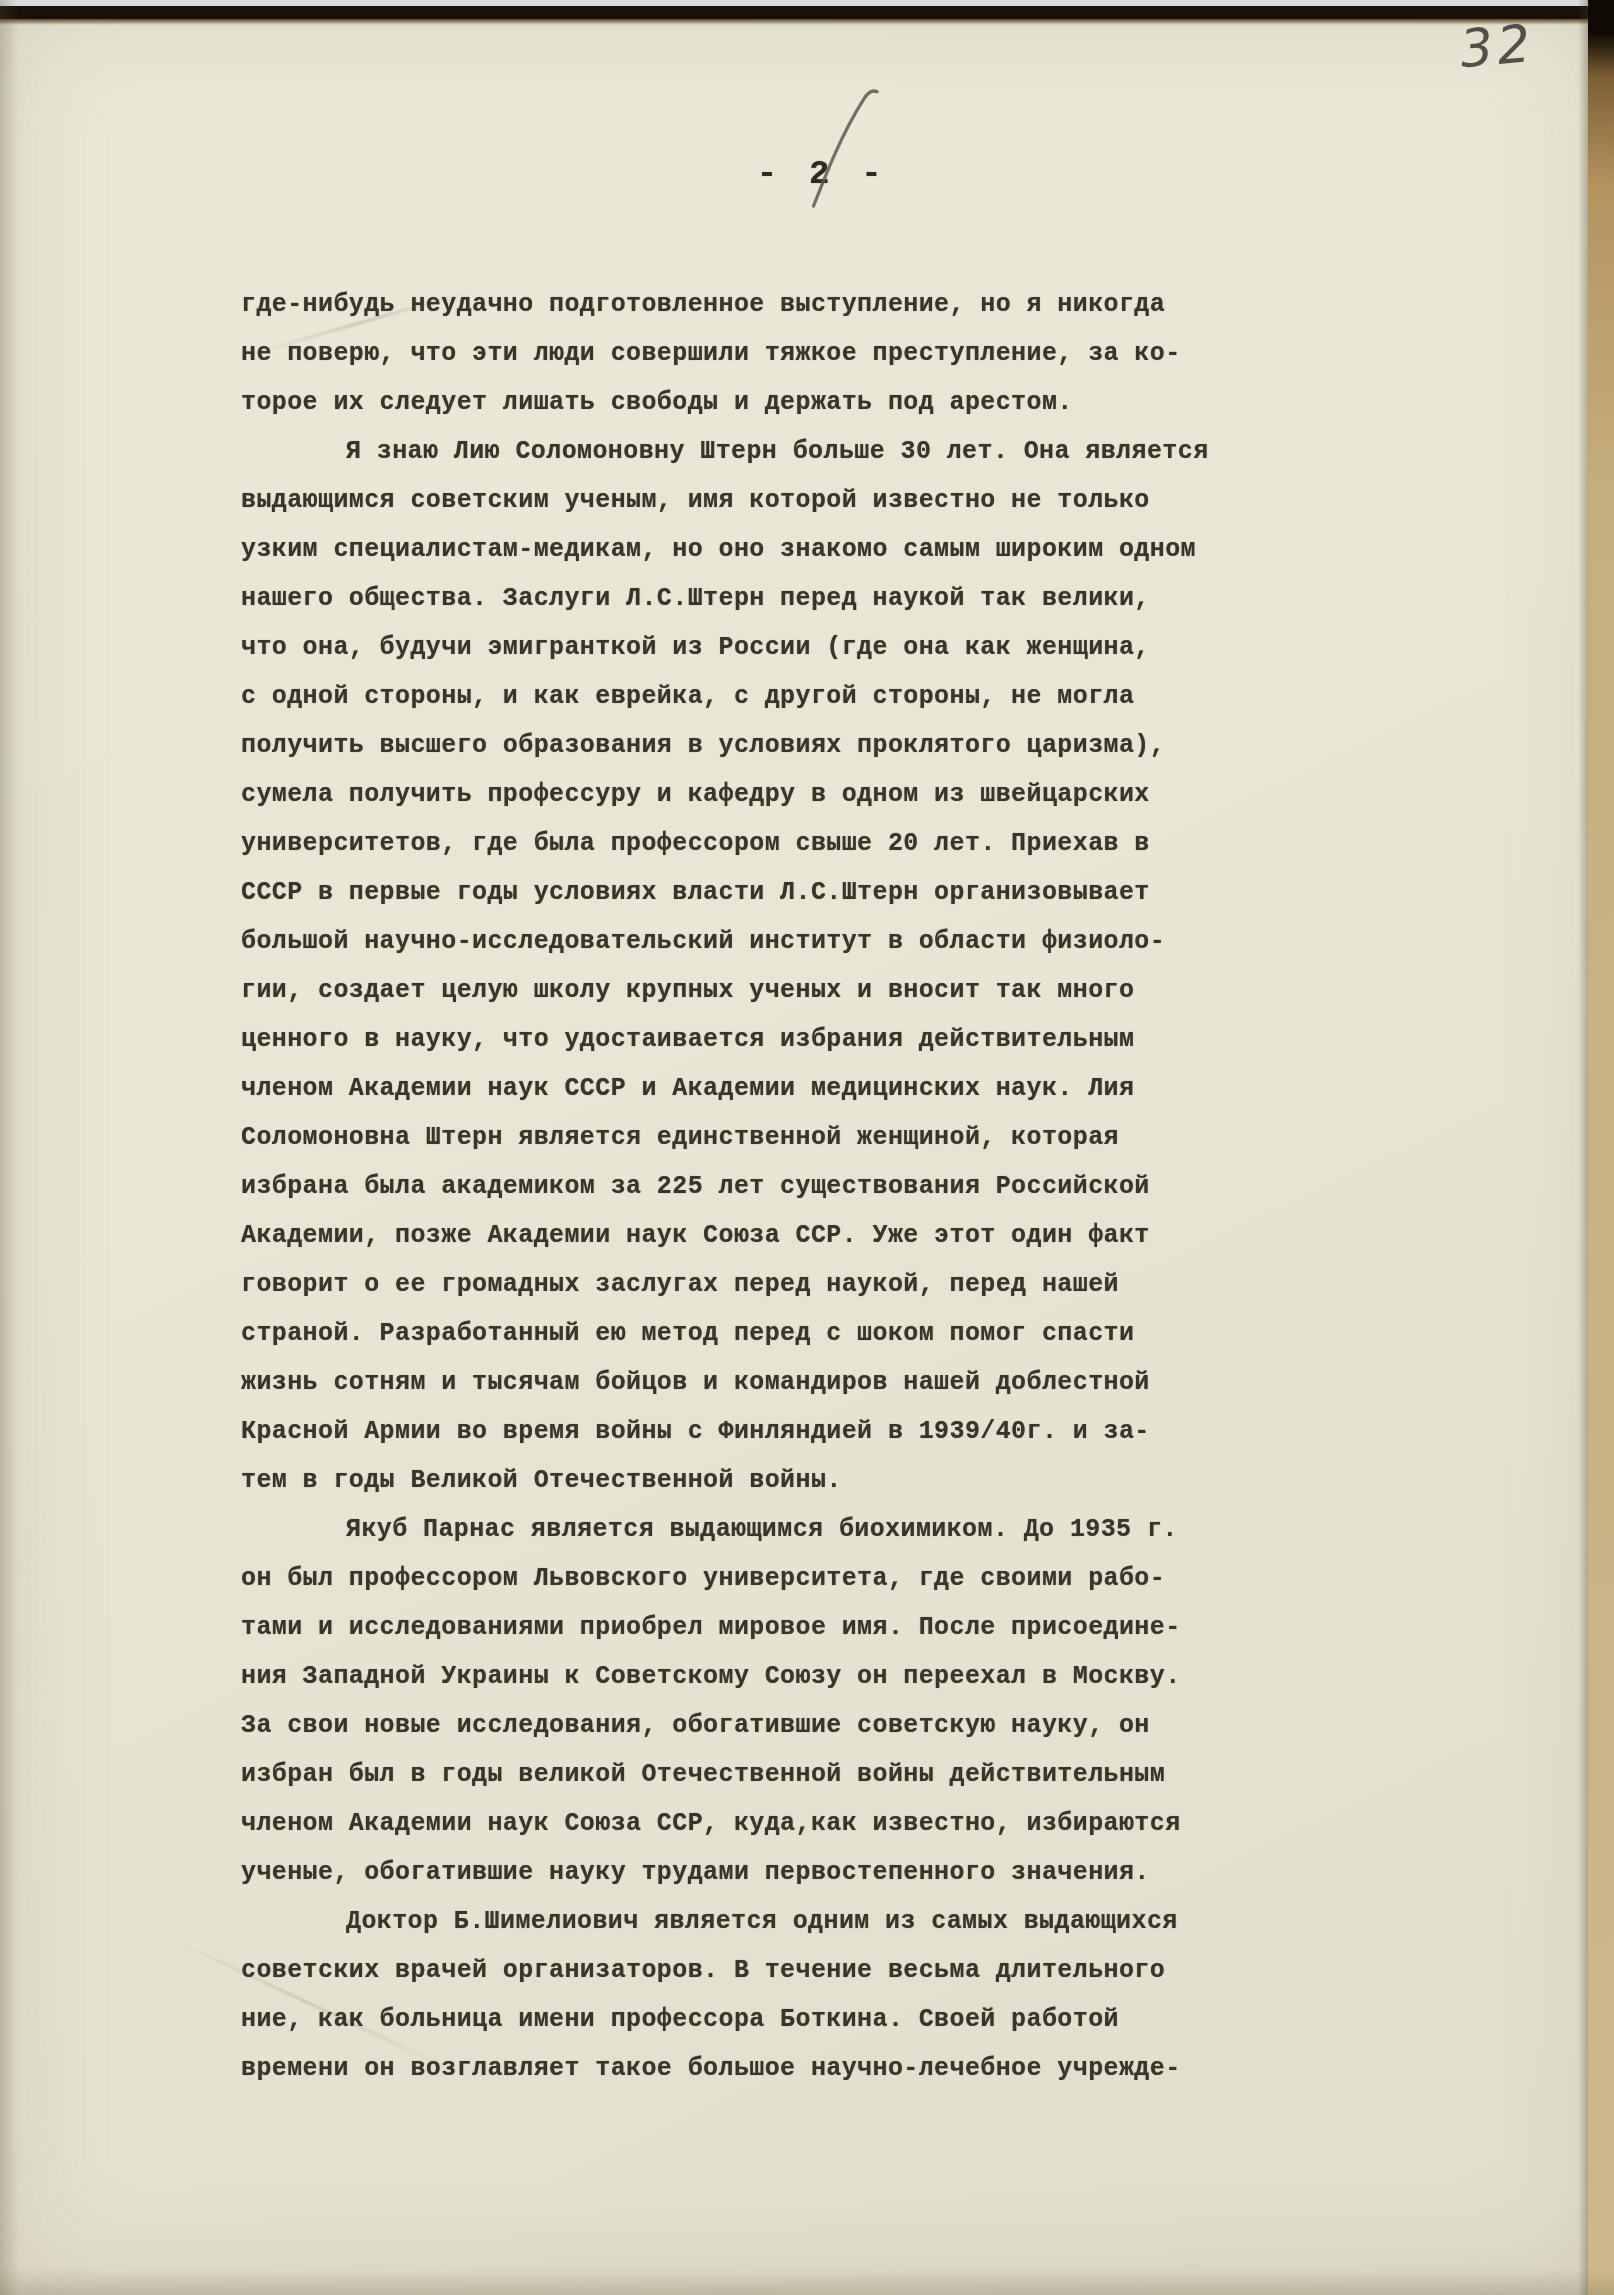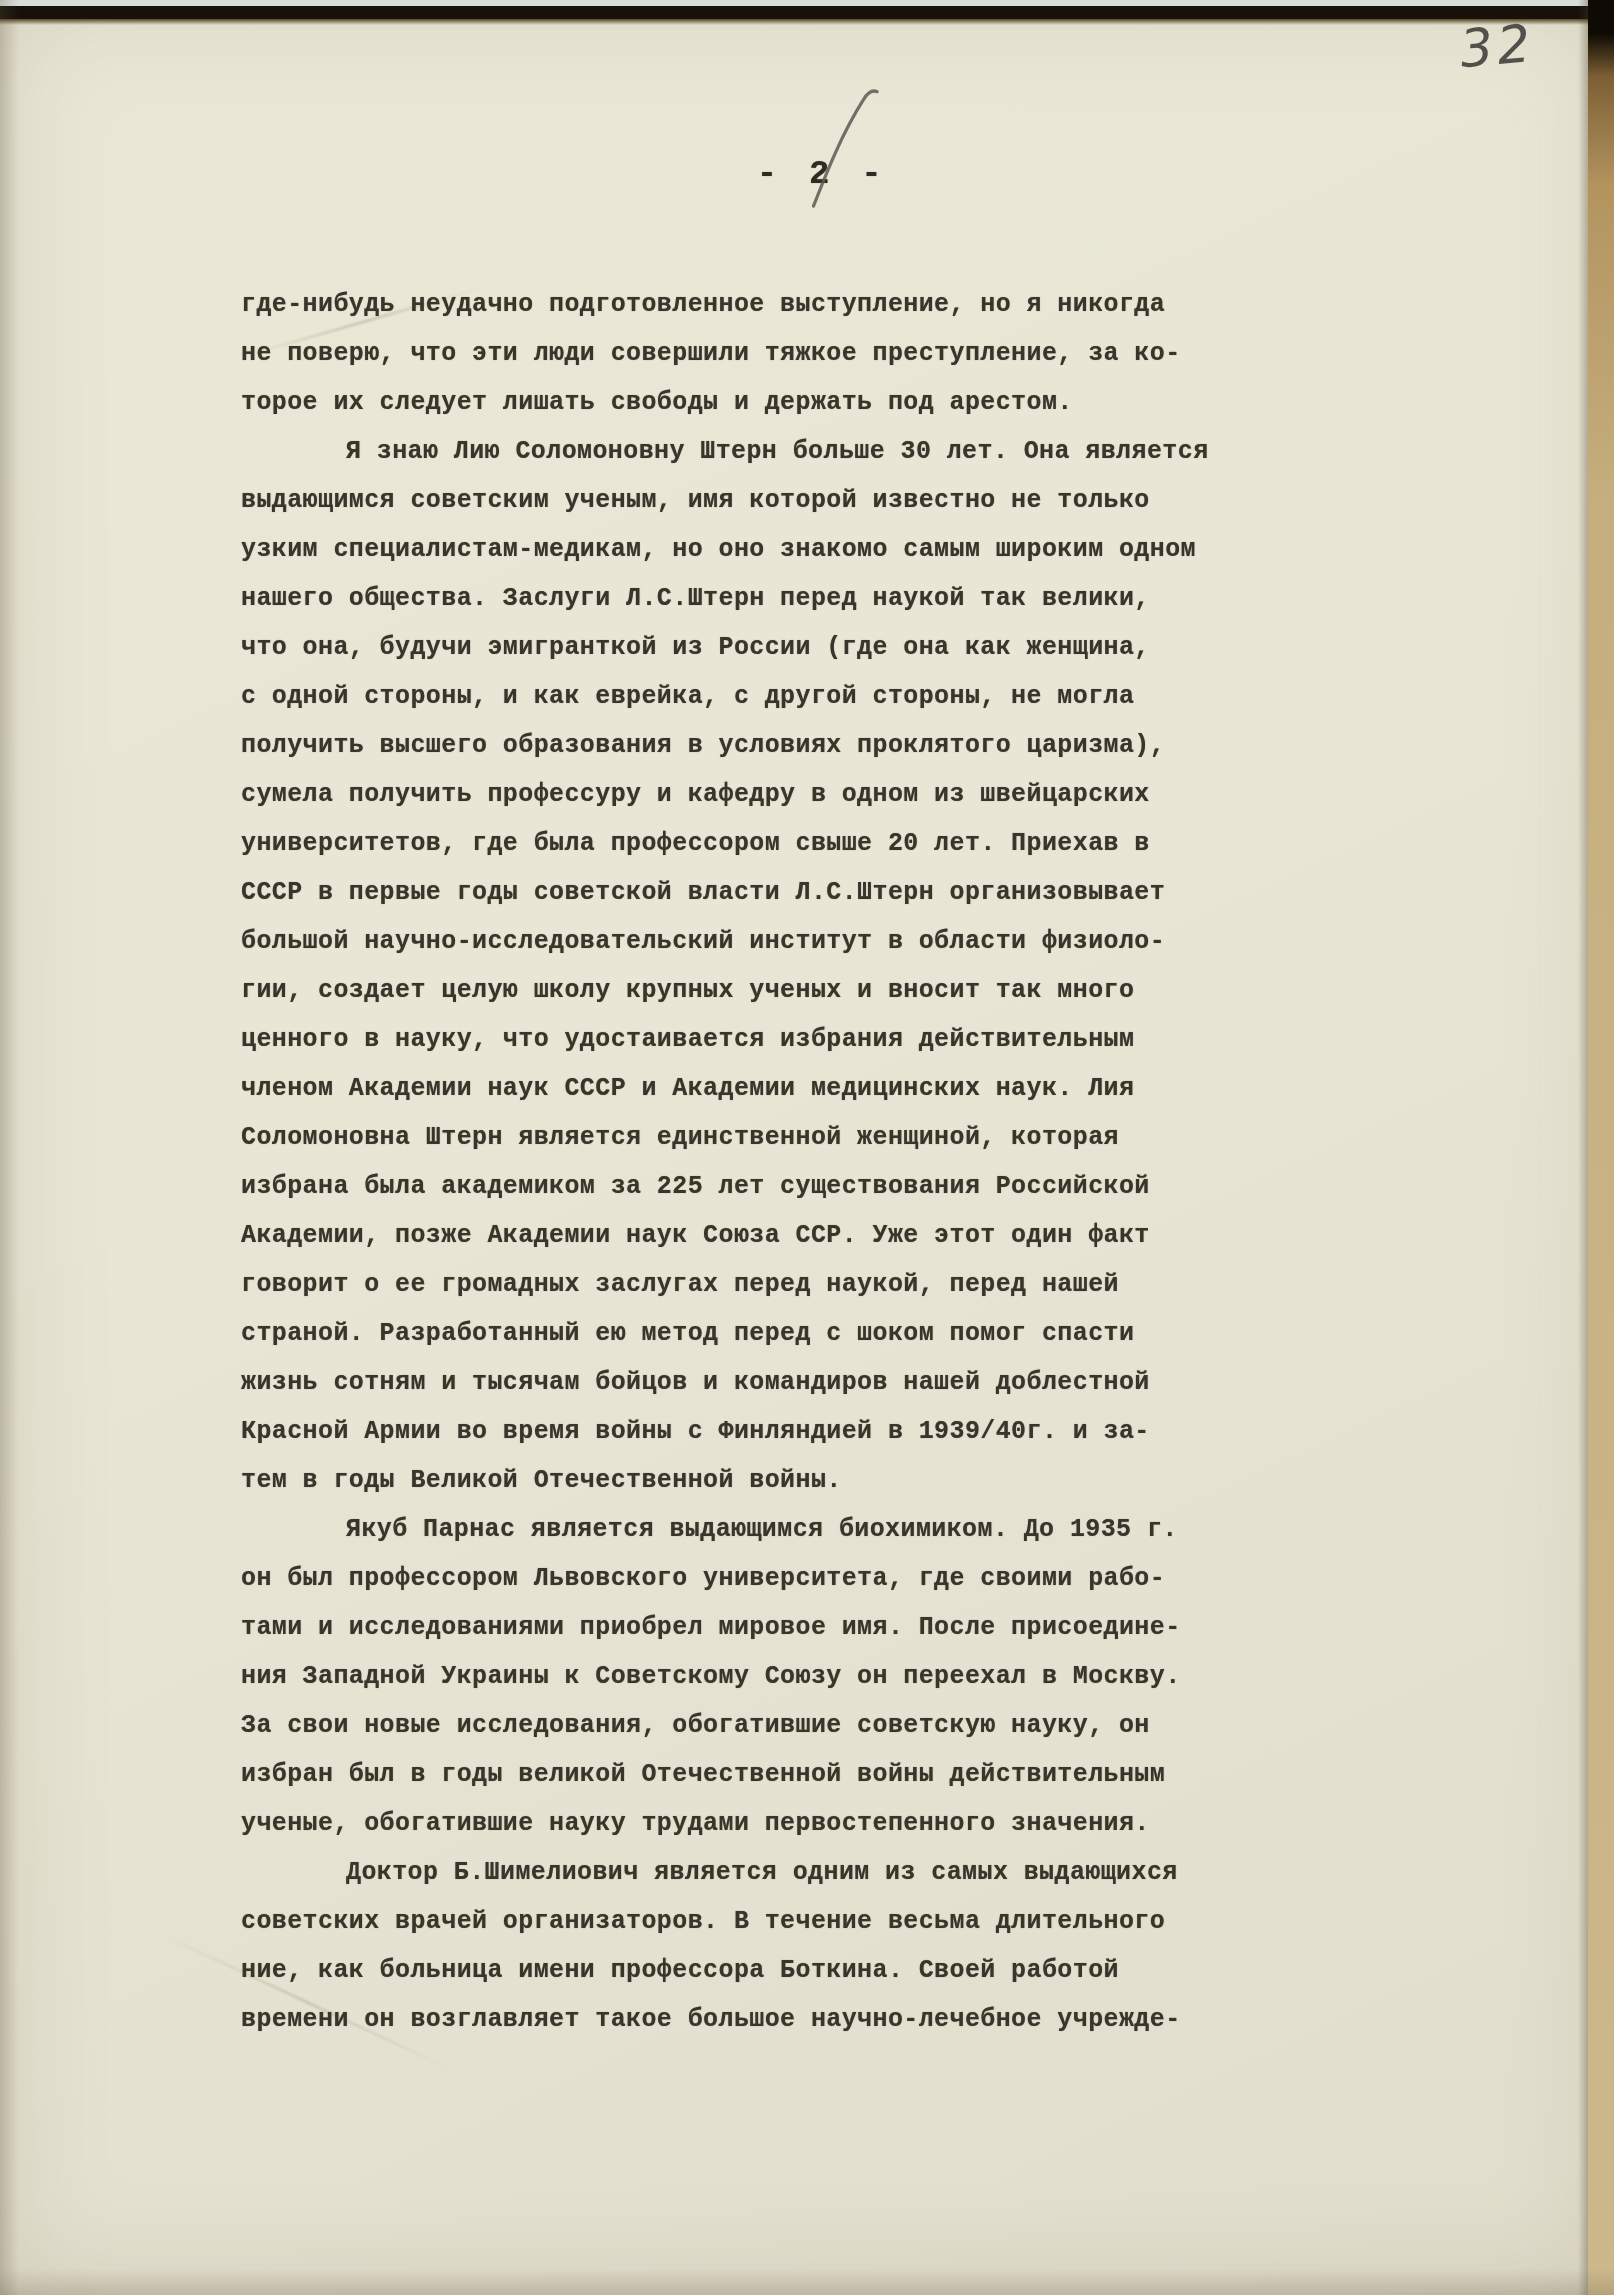--- a/index.html
+++ b/index.html
@@ -87,39 +87,40 @@
       <div class="line">торое их следует лишать свободы и держать под арестом.</div>
       <div class="line indent">Я знаю Лию Соломоновну Штерн больше 30 лет. Она является</div>
       <div class="line">выдающимся советским ученым, имя которой известно не только</div>
       <div class="line">узким специалистам-медикам, но оно знакомо самым широким одном</div>
       <div class="line">нашего общества. Заслуги Л.С.Штерн перед наукой так велики,</div>
       <div class="line">что она, будучи эмигранткой из России (где она как женщина,</div>
       <div class="line">с одной стороны, и как еврейка, с другой стороны, не могла</div>
       <div class="line">получить высшего образования в условиях проклятого царизма),</div>
       <div class="line">сумела получить профессуру и кафедру в одном из швейцарских</div>
       <div class="line">университетов, где была профессором свыше 20 лет. Приехав в</div>
-      <div class="line">СССР в первые годы советской власти Л.С.Штерн организовывает</div>
+      <div class="line">СССР в первые годы условиях власти Л.С.Штерн организовывает</div>
       <div class="line">большой научно-исследовательский институт в области физиоло-</div>
       <div class="line">гии, создает целую школу крупных ученых и вносит так много</div>
       <div class="line">ценного в науку, что удостаивается избрания действительным</div>
       <div class="line">членом Академии наук СССР и Академии медицинских наук. Лия</div>
       <div class="line">Соломоновна Штерн является единственной женщиной, которая</div>
       <div class="line">избрана была академиком за 225 лет существования Российской</div>
       <div class="line">Академии, позже Академии наук Союза ССР. Уже этот один факт</div>
       <div class="line">говорит о ее громадных заслугах перед наукой, перед нашей</div>
       <div class="line">страной. Разработанный ею метод перед с шоком помог спасти</div>
       <div class="line">жизнь сотням и тысячам бойцов и командиров нашей доблестной</div>
       <div class="line">Красной Армии во время войны с Финляндией в 1939/40г. и за-</div>
       <div class="line">тем в годы Великой Отечественной войны.</div>
       <div class="line indent">Якуб Парнас является выдающимся биохимиком. До 1935 г.</div>
       <div class="line">он был профессором Львовского университета, где своими рабо-</div>
       <div class="line">тами и исследованиями приобрел мировое имя. После присоедине-</div>
       <div class="line">ния Западной Украины к Советскому Союзу он переехал в Москву.</div>
       <div class="line">За свои новые исследования, обогатившие советскую науку, он</div>
       <div class="line">избран был в годы великой Отечественной войны действительным</div>
+      <div class="line">членом Академии наук Союза ССР, куда,как известно, избираются</div>
       <div class="line">ученые, обогатившие науку трудами первостепенного значения.</div>
       <div class="line indent">Доктор Б.Шимелиович является одним из самых выдающихся</div>
       <div class="line">советских врачей организаторов. В течение весьма длительного</div>
       <div class="line">ние, как больница имени профессора Боткина. Своей работой</div>
       <div class="line">времени он возглавляет такое большое научно-лечебное учрежде-</div>
     </div>
 
 </div>
 
 

